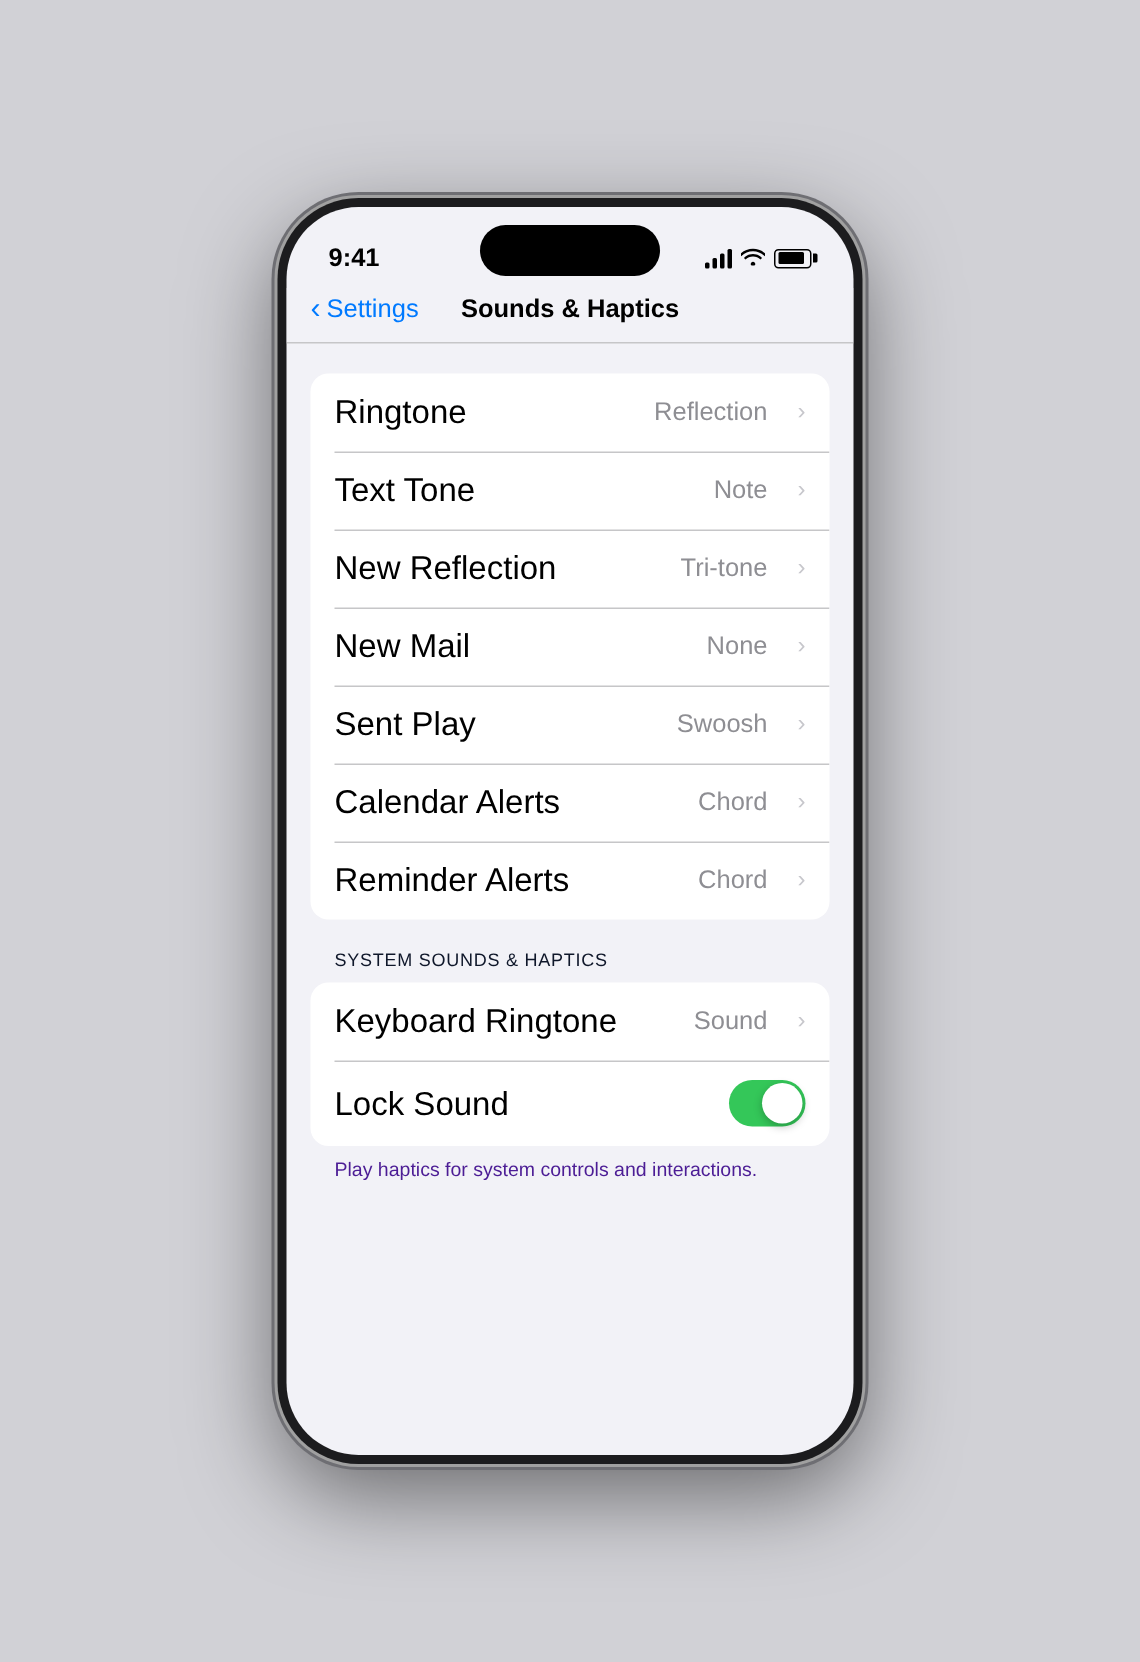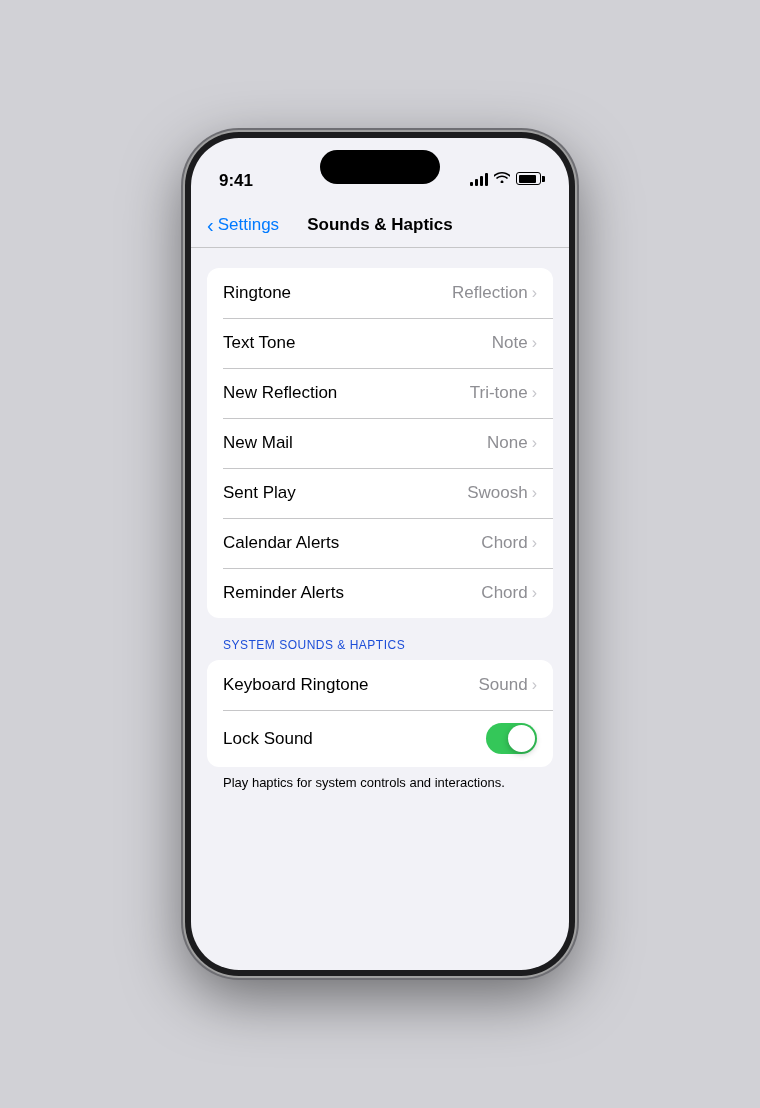--- a/index.html
+++ b/index.html
@@ -31,24 +31,23 @@
       bottom: 6px;
       background: #f2f2f7;
       border-radius: 48px;
       overflow: hidden;
     }
 
     
     .status-bar {
       display: flex;
       justify-content: space-between;
-      align-items: flex-start;
+      align-items: center;
       padding: 14px 28px 0 28px;
       height: 54px;
-      margin-top: 19px;
     }
     .status-time {
       font-size: 17px;
       font-weight: 600;
       color: #000;
     }
     .status-icons {
       display: flex;
       align-items: center;
       gap: 6px;
@@ -160,21 +159,21 @@
       padding: 20px 16px;
     }
 
     
     .settings-section {
       margin-bottom: 20px;
     }
     .section-header {
       font-size: 12px;
       font-weight: 400;
-      color: #1d4ed8;
+      color: #0f172a;
       text-transform: uppercase;
       letter-spacing: 0.5px;
       padding: 0 16px 8px 16px;
     }
     .settings-group {
       background: #fff;
       border-radius: 12px;
       overflow: hidden;
     }
     .settings-row {
@@ -189,28 +188,28 @@
     .settings-row:not(:last-child)::after {
       content: '';
       position: absolute;
       bottom: 0;
       left: 16px;
       right: 0;
       height: 0.5px;
       background: #c6c6c8;
     }
     .row-label {
-      font-size: 17px;
+      font-size: 22px;
       color: #000;
       font-weight: 400;
     }
     .row-value {
       display: flex;
       align-items: center;
-      gap: 4px;
+      gap: 20px;
       color: #8e8e93;
       font-size: 17px;
     }
     .row-chevron {
       color: #c7c7cc;
       font-size: 16px;
       font-weight: 500;
     }
 
     
@@ -235,21 +234,21 @@
       box-shadow: 0 2px 6px rgba(0,0,0,0.25);
       transition: left 0.2s;
     }
     .toggle.on .toggle-knob {
       left: 22px;
     }
 
     
     .section-note {
       font-size: 13px;
-      color: #000000;
+      color: #4c1d95;
       padding: 8px 16px 0 16px;
     }
   </style>
 </head>
 <body>
 
 <div class="phone-frame">
 
   <div class="phone-screen">
     <div class="dynamic-island"></div>

